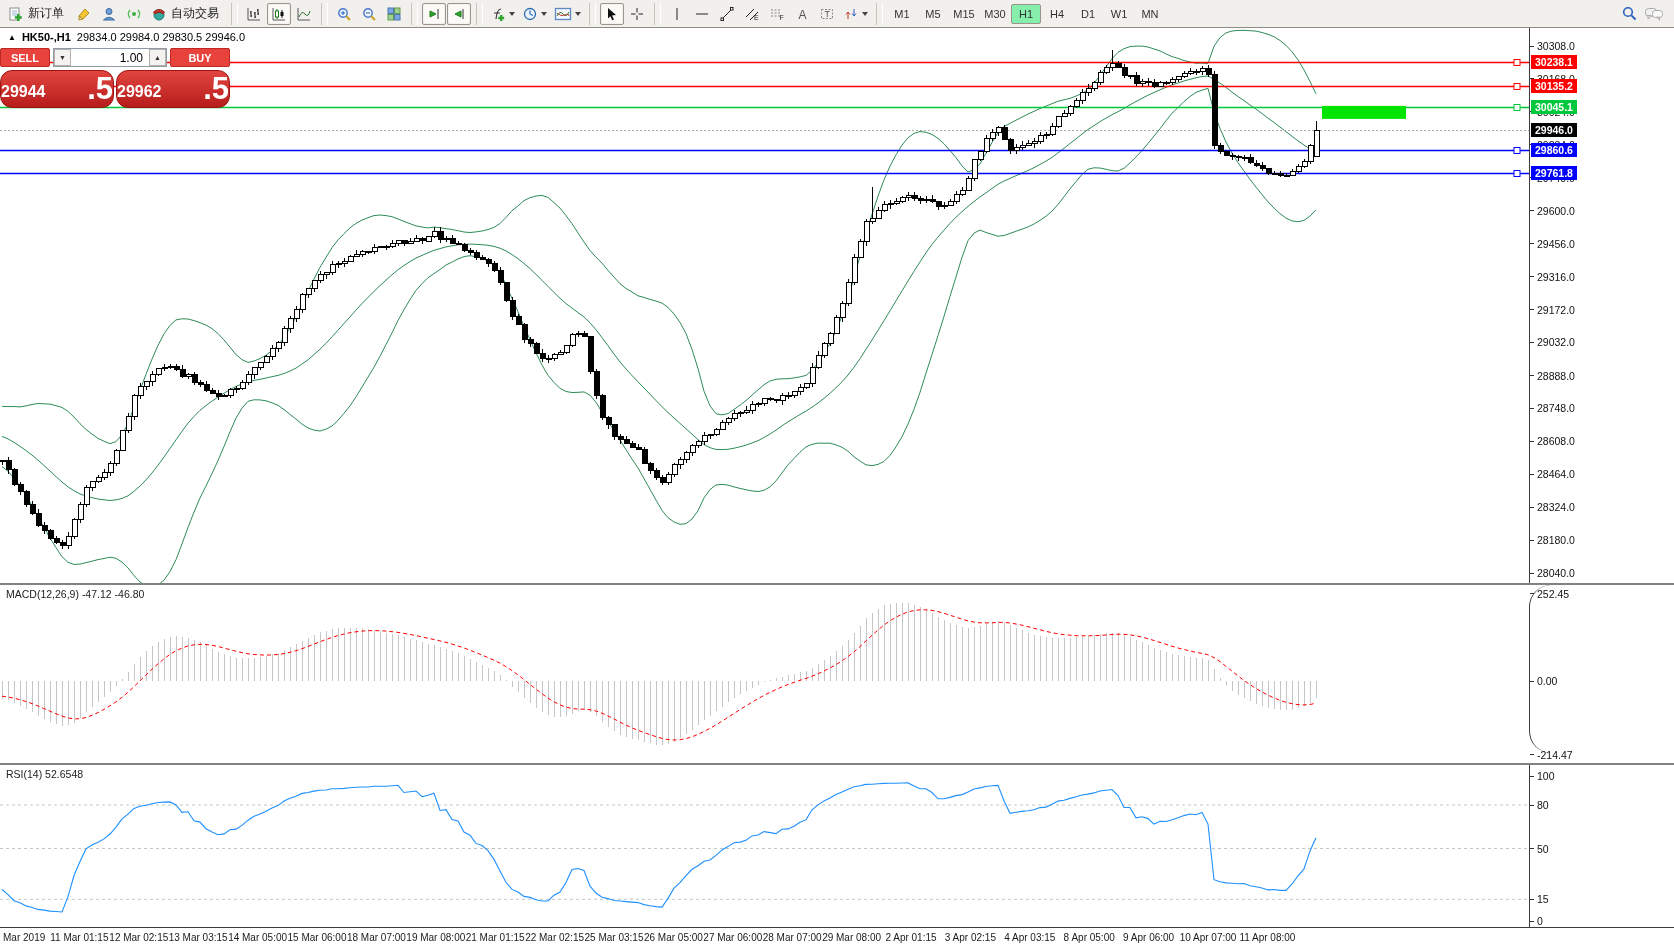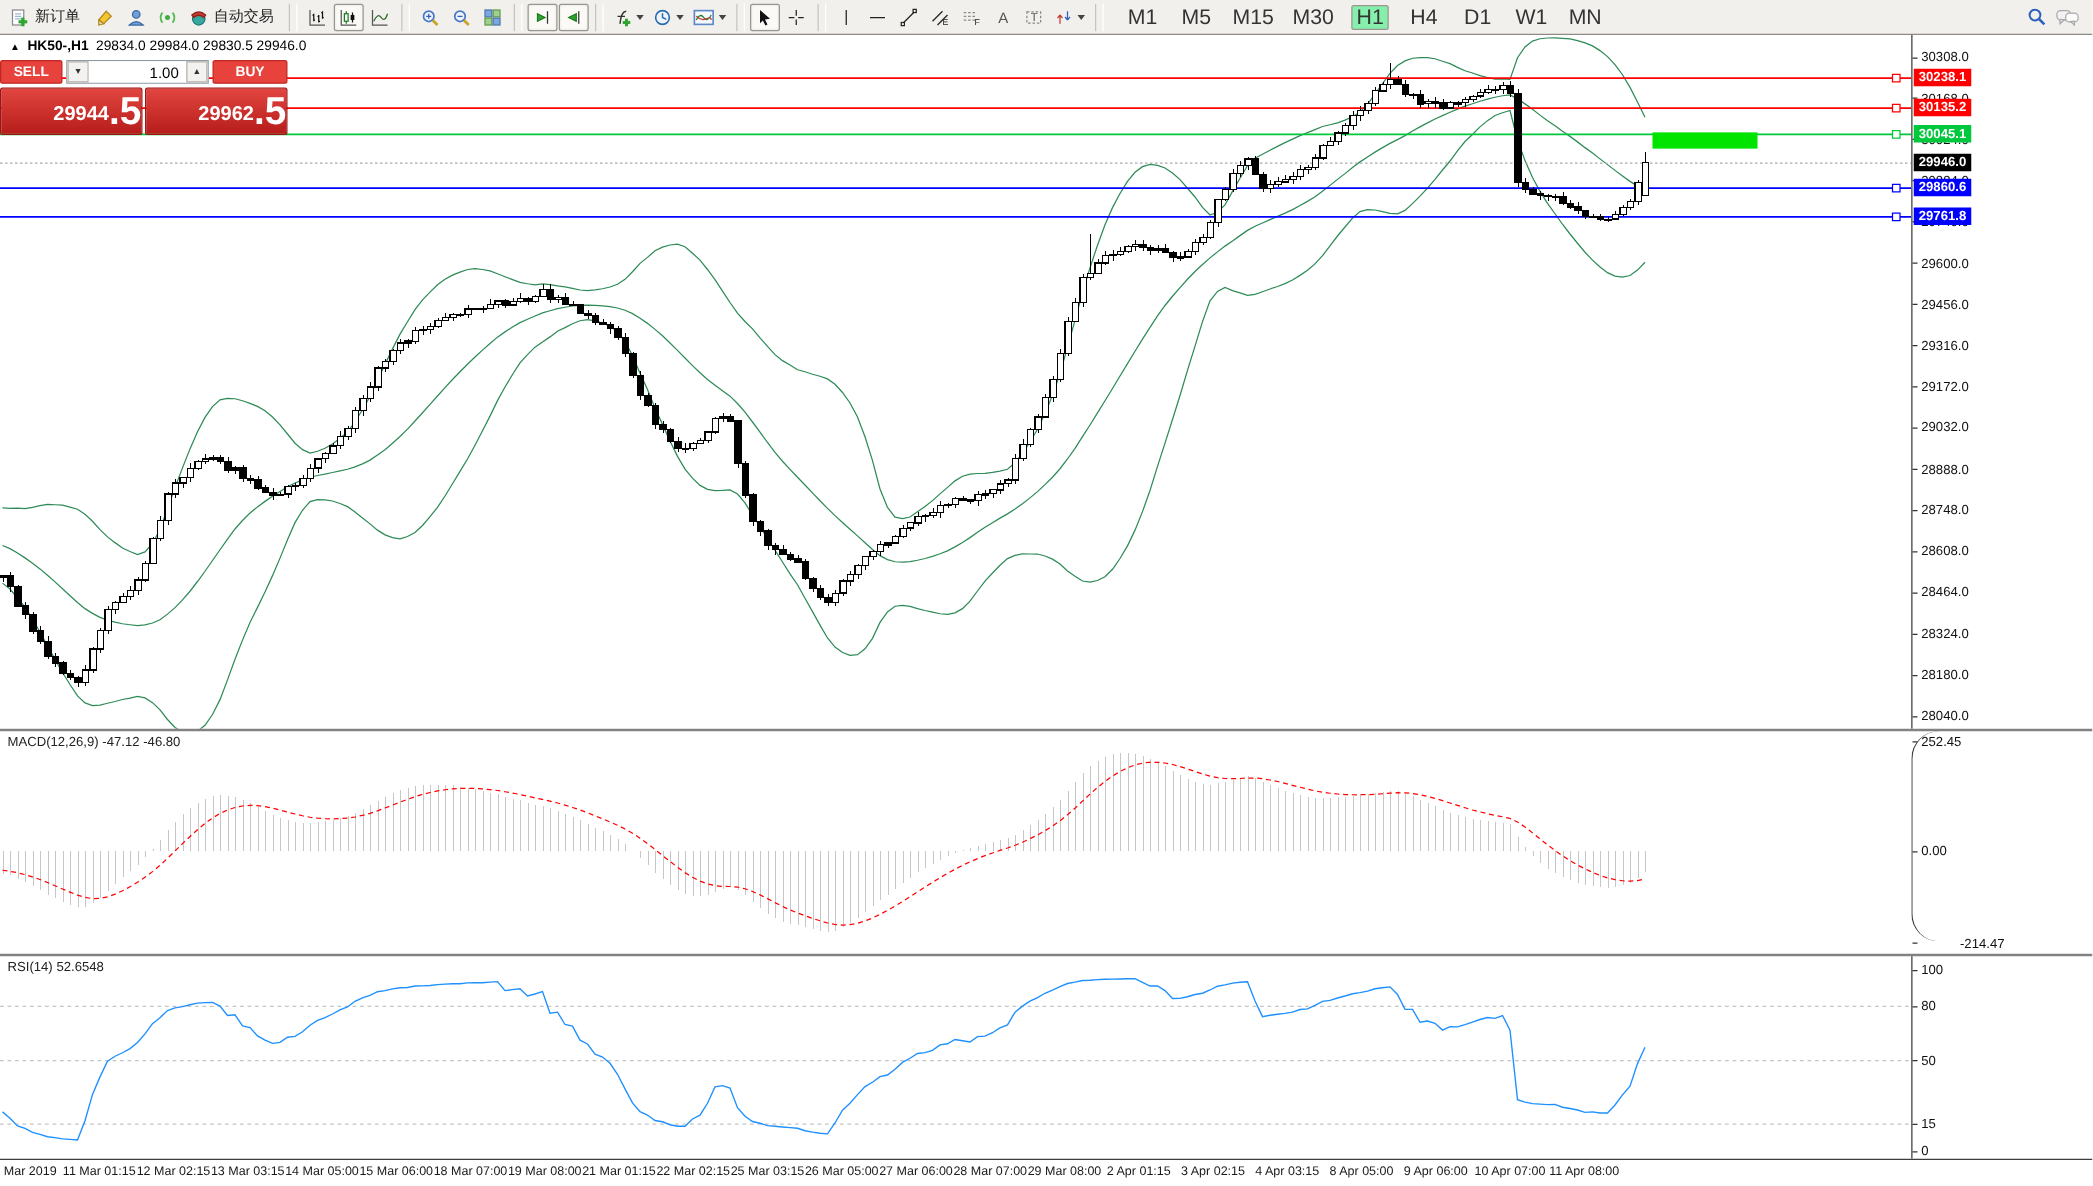--- a/index.html
+++ b/index.html
@@ -12,21 +12,21 @@
     background:#f2f0ed; border-bottom:1px solid #8f8b84; display:flex; align-items:center;
     padding:0 4px; gap:1px; }
   .tb-sep { width:7px; height:22px; border-left:1px solid #c8c4bd; border-right:1px solid #ffffff; margin:0 3px 0 4px; }
   .tbtn { height:22px; min-width:24px; display:flex; align-items:center; justify-content:center;
     border:1px solid transparent; border-radius:2px; padding:0 2px; color:#333; }
   .tbtn.pressed { background:#fbfaf7; border:1px solid #9a968f; box-shadow:inset 0 0 2px rgba(0,0,0,.12); }
   .tbtn.labeled { padding:0 6px 0 3px; gap:4px; font-size:12px; color:#222; }
   .caret { width:0; height:0; border-left:3px solid transparent; border-right:3px solid transparent;
     border-top:4px solid #444; margin-left:3px; }
   .tf-btn { height:20px; min-width:30px; display:flex; align-items:center; justify-content:center;
-    font-size:17px; color:#333; border:1px solid transparent; border-radius:2px;margin-left:12px; }
+    font-size:11px; color:#333; border:1px solid transparent; border-radius:2px; }
   .tf-btn.pressed { background:#86efac; border:1px solid #9a968f; }
   .tb-right { margin-left:auto; display:flex; align-items:center; gap:6px; padding-right:6px; }
 
   
   .chart-wrap { position:absolute; left:0; top:28px; width:1674px; height:921px; background:#fff; }
   .main-panel { position:absolute; left:0; top:0; width:1529px; height:555px; }
   .price-axis { position:absolute; left:1529px; top:0; width:145px; height:555px;
     border-left:1px solid #3c3c3c; background:#fff; }
   .divider1 { position:absolute; left:0; top:555px; width:1674px; height:2px; background:#828282; }
   .macd-panel { position:absolute; left:0; top:557px; width:1529px; height:178px; }
@@ -58,22 +58,22 @@
   .trade-panel { position:absolute; left:0; top:20px; width:230px; z-index:40; }
   .tp-row1 { display:flex; gap:3px; height:19px; }
   .tp-btn { flex:0 0 50px; background:#e8423c; border:1px solid #c02723; border-radius:2px;
     color:#fff; font-size:11px; font-weight:bold; display:flex; align-items:center; justify-content:center; }
   .tp-btn.buy { flex:0 0 60px; }
   .tp-stepper { flex:1; display:flex; border:1px solid #8f9aa5; background:#fff; }
   .tp-step { width:17px; background:#f3f2f0; border:1px solid #b5b1aa; display:flex; align-items:center;
     justify-content:center; font-size:7px; color:#333; }
   .tp-vol { flex:1; font-size:12px; color:#000; text-align:right; padding:2px 6px 0 0; background:#fff; }
   .tp-row2 { display:flex; gap:2px; margin-top:3px; height:38px; }
-  .tp-price { flex:1; background:linear-gradient(#e2453f,#b61d1b); border:1px solid #9d1513; border-radius:2px;
-    color:#fff; display:flex; align-items:flex-end; justify-content:flex-end; padding-bottom:3px; }
+  .tp-price { flex:1; background:linear-gradient(#e2453f,#b61d1b); border:1px solid #9d1513; border-radius:12px;
+    color:#fff; display:flex; align-items:flex-end; justify-content:space-between; padding-bottom:3px; }
   .tp-price .pmain { font-size:16px; font-weight:bold; line-height:20px; margin-bottom:2px; }
   .tp-price .pfrac { font-size:31px; font-weight:bold; line-height:30px; }
 
   svg text { font-family:"Liberation Sans", sans-serif; }
   .icon-svg { display:block; }
 </style>
 </head>
 <body>
 
 <div class="app">
@@ -452,21 +452,21 @@
     </div>
     <div class="macd-axis" id="macd-axis">
         <div class="axis-tick" style="top: 2.98553px;">
           <span class="dash"></span>
           <span>252.45</span>
         </div>
         <div class="axis-tick" style="top: 90px;">
           <span class="dash"></span>
           <span>0.00</span>
         </div>
-        <div class="axis-tick" style="top: 163.924px; gap: 31px;">
+        <div class="axis-tick" style="top: 163.924px;">
           <span class="dash"></span>
           <span>-214.47</span>
         </div>
       </div>
     <div class="divider2"></div>
 
     <div class="rsi-panel">
       <svg id="rsi-svg" width="1529" height="162" viewBox="0 0 1529 162">
           <line x1="0" y1="40.0" x2="1529" y2="40.0" stroke="#c4c4c4" stroke-dasharray="3 3"></line>
           <line x1="0" y1="83.5" x2="1529" y2="83.5" stroke="#c4c4c4" stroke-dasharray="3 3"></line>

